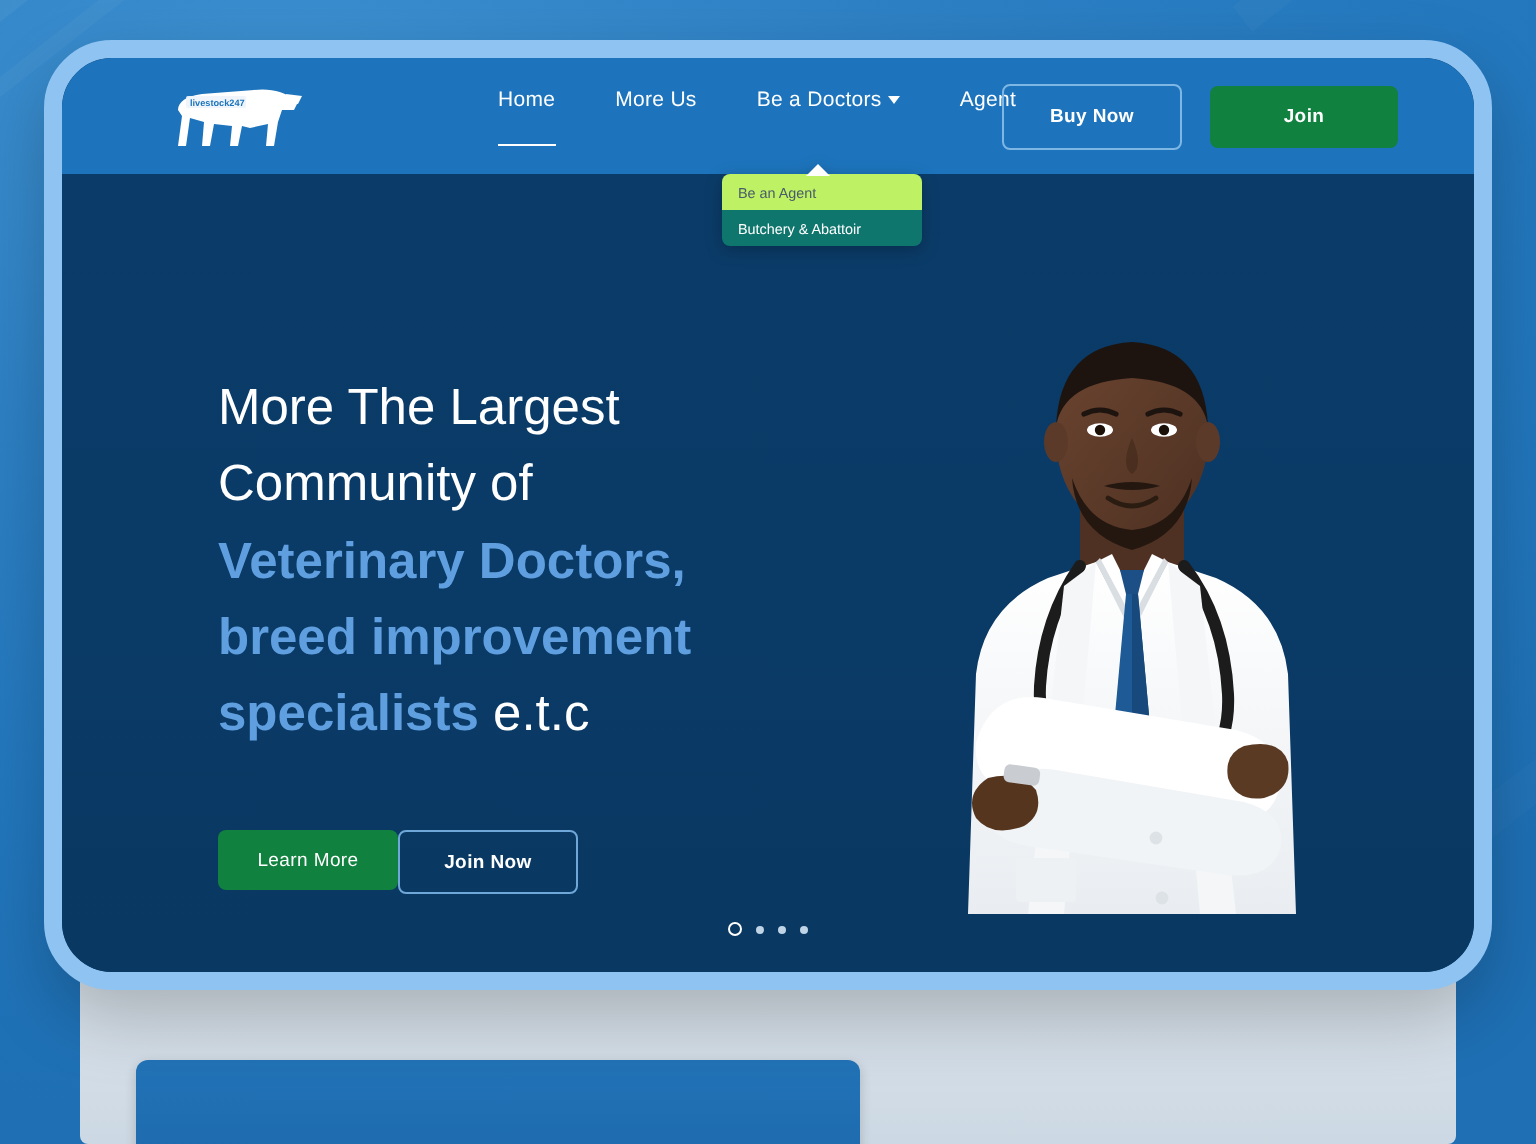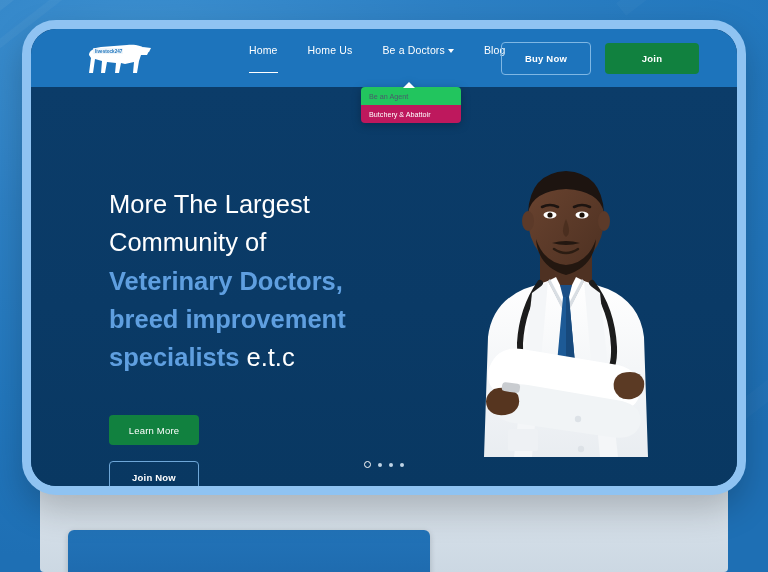--- a/index.html
+++ b/index.html
@@ -80,22 +80,22 @@
   }
   .dd-arrow{
     position:absolute;left:42px;top:-5px;width:0;height:0;
     border-left:6px solid transparent;border-right:6px solid transparent;
     border-bottom:6px solid #ffffff;
   }
   .dd-item{
     font-size:7.2px;line-height:1;padding:5.5px 8px;white-space:nowrap;
     cursor:pointer;
   }
-  .dd-item.first{background:#22c55e;color:#4a5b6b;border-radius:4px 4px 0 0;}
-  .dd-item.sel{background:#be185d;color:#ffffff;border-radius:0 0 4px 4px;}
+  .dd-item.first{background:#bef264;color:#4a5b6b;border-radius:4px 4px 0 0;}
+  .dd-item.sel{background:#0f766e;color:#ffffff;border-radius:0 0 4px 4px;}
 
   
   .hdr-btns{position:absolute;right:38px;top:13px;display:flex;gap:14px;align-items:center;}
   .btn{
     font-size:9.5px;font-weight:bold;letter-spacing:.2px;
     display:flex;align-items:center;justify-content:center;
     cursor:pointer;border-radius:4px;
   }
   .btn-buy{width:88px;height:31px;border:1px solid #7fb7e4;color:#ffffff;background:transparent;}
   .btn-login{width:94px;height:31px;background:#11813f;color:#ffffff;}
@@ -106,21 +106,21 @@
     background:linear-gradient(180deg,#0b3c69 0%,#0a3a66 55%,#093862 100%);
   }
   .headline{
     position:absolute;left:78px;top:98px;width:330px;
     font-size:25.5px;line-height:1.50;color:#ffffff;font-weight:300;
   }
   .hl-blue{color:#5f9fe0;font-weight:bold;}
   .hl-etc{color:#ffffff;font-weight:300;text-align:right;}
 
   .cta{
-    position:absolute;left:78px;top:328px;display:flex;gap:16px;flex-direction:column;
+    position:absolute;left:78px;top:328px;display:flex;
   }
   .btn-learn{width:90px;height:30px;background:#11813f;color:#ffffff;font-size:9.5px;font-weight:normal;}
   .btn-join{width:88px;height:30px;border:1px solid #6ea7d8;color:#ffffff;background:transparent;font-size:9.5px;}
 
   
   .dots{
     position:absolute;left:0;right:0;bottom:18px;
     display:flex;justify-content:center;align-items:center;gap:7px;
   }
   .dot{width:4px;height:4px;border-radius:50%;background:#bfd4e6;cursor:pointer;}
@@ -159,27 +159,27 @@
             <rect x="12" y="9" width="30" height="6" rx="1" fill="#eef4fa" opacity=".95"></rect>
             <text x="14" y="14" font-family="'Liberation Sans',sans-serif" font-size="4.6" fill="#1d74bc" font-weight="bold">livestock247</text>
           </svg>
         </div>
 
         <div class="nav">
           <div class="nav-item active">
             <span>Home</span>
           </div>
           <div class="nav-item">
-            <span>Home Us</span>
+            <span>More Us</span>
           </div>
           <div class="nav-item">
             <span>Be a Doctors</span><span class="caret"></span>
           </div>
           <div class="nav-item">
-            <span>Blog</span>
+            <span>Agent</span>
           </div>
         </div>
 
         <div class="hdr-btns">
           <div class="btn btn-buy">Buy Now</div>
           <div class="btn btn-login">Join</div>
         </div>
       </div>
 
       <div class="dropdown">

